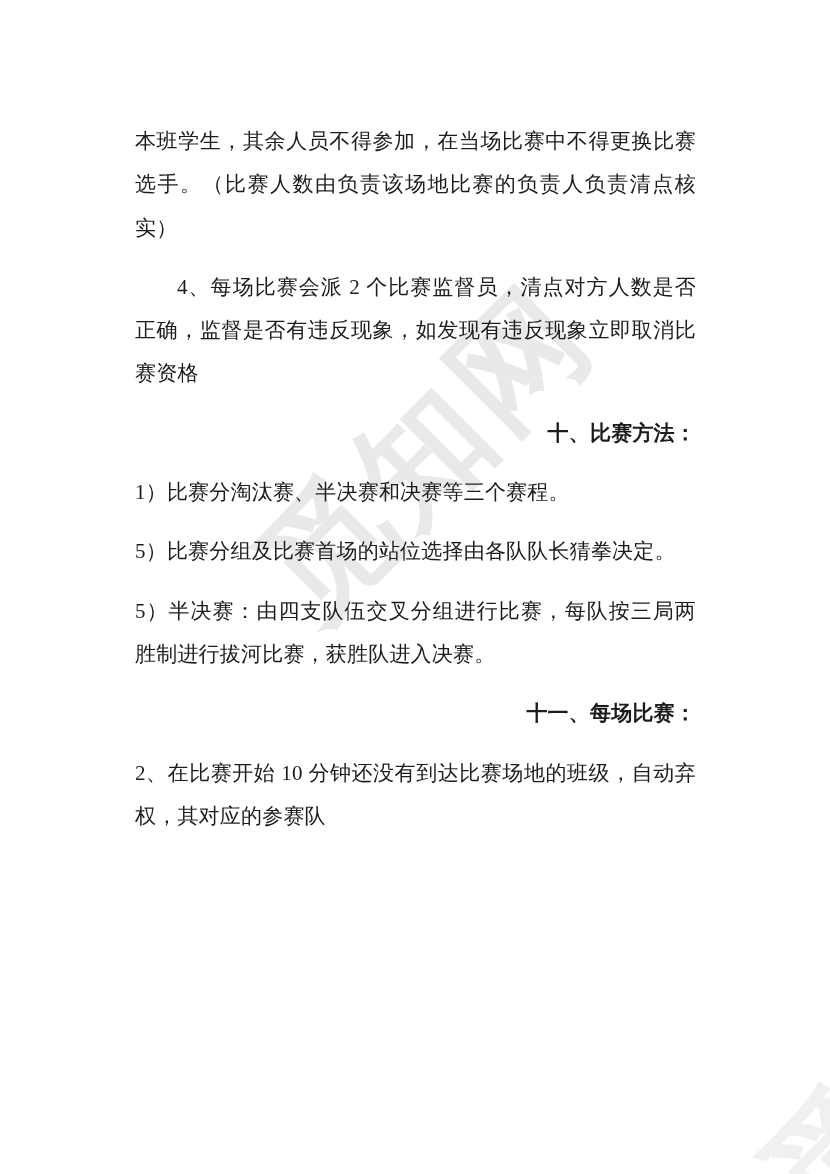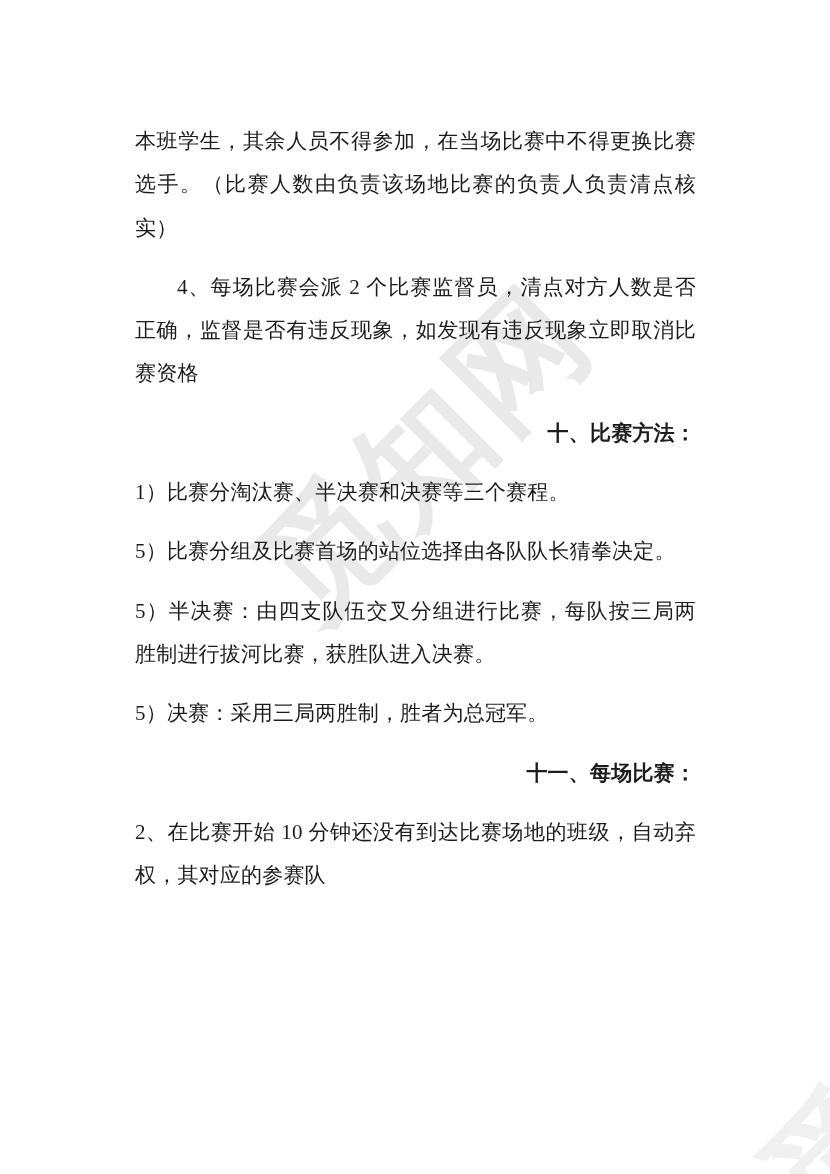--- a/index.html
+++ b/index.html
@@ -74,18 +74,17 @@
 
   <div class="watermark watermark-corner">觅</div>
 
   <div class="doc">
     <p>本班学生，其余人员不得参加，在当场比赛中不得更换比赛选手。（比赛人数由负责该场地比赛的负责人负责清点核实）</p>
     <p class="indent">4、每场比赛会派 2 个比赛监督员，清点对方人数是否正确，监督是否有违反现象，如发现有违反现象立即取消比赛资格</p>
     <p class="heading">十、比赛方法：</p>
     <p>1）比赛分淘汰赛、半决赛和决赛等三个赛程。</p>
     <p>5）比赛分组及比赛首场的站位选择由各队队长猜拳决定。</p>
     <p>5）半决赛：由四支队伍交叉分组进行比赛，每队按三局两胜制进行拔河比赛，获胜队进入决赛。</p>
-    <p>5）决赛：采用三局两胜制，胜者为总冠军。</p>
     <p class="heading">十一、每场比赛：</p>
     <p>2、在比赛开始 10 分钟还没有到达比赛场地的班级，自动弃权，其对应的参赛队</p>
   </div>
 
 </div>
 
 </body></html>

